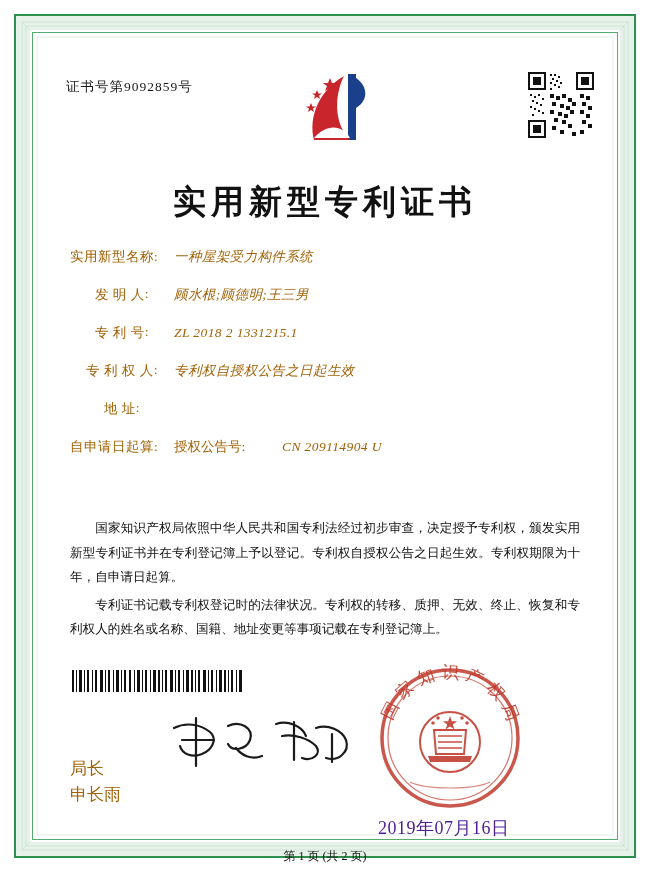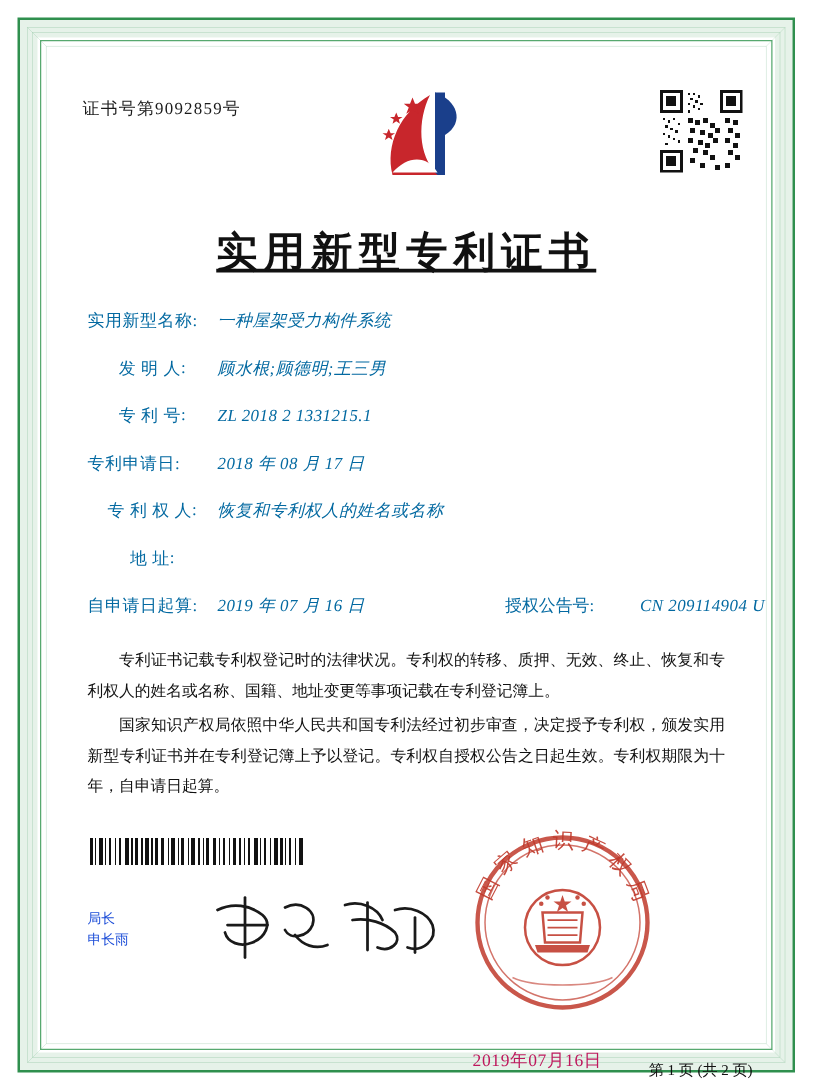--- a/index.html
+++ b/index.html
@@ -78,29 +78,28 @@
   .title {
     position: absolute;
     left: 0;
     right: 0;
     top: 132px;
     text-align: center;
     font-size: 33px;
     font-weight: bold;
     letter-spacing: 5px;
     color: #111;
-    text-decoration: underline;
   }
   .fields {
     position: absolute;
     left: 22px;
     top: 200px;
     width: 520px;
     font-size: 13.5px;
-    color: #0369a1;
+    color: #a16207;
   }
   .field-row {
     display: flex;
     align-items: baseline;
     margin-bottom: 20px;
   }
   .field-label {
     width: 104px;
     flex: 0 0 104px;
     letter-spacing: 0.5px;
@@ -140,54 +139,53 @@
   .barcode {
     position: absolute;
     left: 22px;
     top: 622px;
     width: 176px;
     height: 22px;
   }
   .signature-block {
     position: absolute;
     left: 22px;
-    top: 679px;
-    font-size: 11px;
+    top: 708px;
+    font-size: 17px;
     line-height: 1.55;
-    color: #1d4ed8;
+    color: #a16207;
   }
   .handwriting {
     position: absolute;
     left: 118px;
     top: 662px;
     width: 200px;
     height: 70px;
   }
   .seal {
     position: absolute;
     left: 322px;
     top: 610px;
     width: 160px;
     height: 160px;
   }
   .seal-date {
     position: absolute;
     left: 330px;
     top: 768px;
-    font-size: 14px;
-    color: #be185d;
+    font-size: 18px;
+    color: #4c1d95;
     letter-spacing: 0.5px;
-    margin-top: 24px;
   }
   .footer {
     position: absolute;
     left: 0;
     right: 0;
     top: 800px;
-    text-align: right;
+    text-align: center;
     font-size: 12px;
     color: #111;
   }
 </style>
 </head>
 <body>
 
 <div class="page">
 
   <div class="border-outer"></div>
@@ -307,52 +305,47 @@
       </div>
 
       <div class="field-row">
         <div class="field-label spread">
           <span>专  利  号</span>
             <span>:</span>
         </div>
         <div class="field-value">ZL 2018 2 1331215.1</div>
       </div>
 
-      <div class="field-row">
-        <div class="field-label">专利申请日:</div>
-        <div class="field-value">2018 年 08 月 17 日</div>
-      </div>
 
       <div class="field-row">
         <div class="field-label spread">
           <span>专 利 权 人</span>
             <span>:</span>
         </div>
-        <div class="field-value">恢复和专利权人的姓名或名称</div>
+        <div class="field-value">专利权自授权公告之日起生效</div>
       </div>
 
       <div class="field-row">
         <div class="field-label spread">
           <span>地     址</span>
             <span>:</span>
         </div>
       </div>
 
       <div class="field-row dual">
         <div class="field-label">自申请日起算:</div>
-        <div class="field-value">2019 年 07 月 16 日</div>
         <div class="field-label2">授权公告号:</div>
         <div class="field-value">CN 209114904 U</div>
       </div>
 
     </div>
 
     <div class="paras">
+      <p>国家知识产权局依照中华人民共和国专利法经过初步审查，决定授予专利权，颁发实用新型专利证书并在专利登记簿上予以登记。专利权自授权公告之日起生效。专利权期限为十年，自申请日起算。</p>
       <p>专利证书记载专利权登记时的法律状况。专利权的转移、质押、无效、终止、恢复和专利权人的姓名或名称、国籍、地址变更等事项记载在专利登记簿上。</p>
-      <p>国家知识产权局依照中华人民共和国专利法经过初步审查，决定授予专利权，颁发实用新型专利证书并在专利登记簿上予以登记。专利权自授权公告之日起生效。专利权期限为十年，自申请日起算。</p>
     </div>
 
     <svg class="barcode" viewBox="0 0 176 22" shape-rendering="crispEdges">
       <rect width="176" height="22" fill="#ffffff"></rect>
       <g fill="#111111">
         <rect x="2" y="0" width="2" height="22"></rect>
           <rect x="6" y="0" width="1" height="22"></rect>
         <rect x="9" y="0" width="3" height="22"></rect>
           <rect x="14" y="0" width="1" height="22"></rect>
         <rect x="17" y="0" width="2" height="22"></rect>

